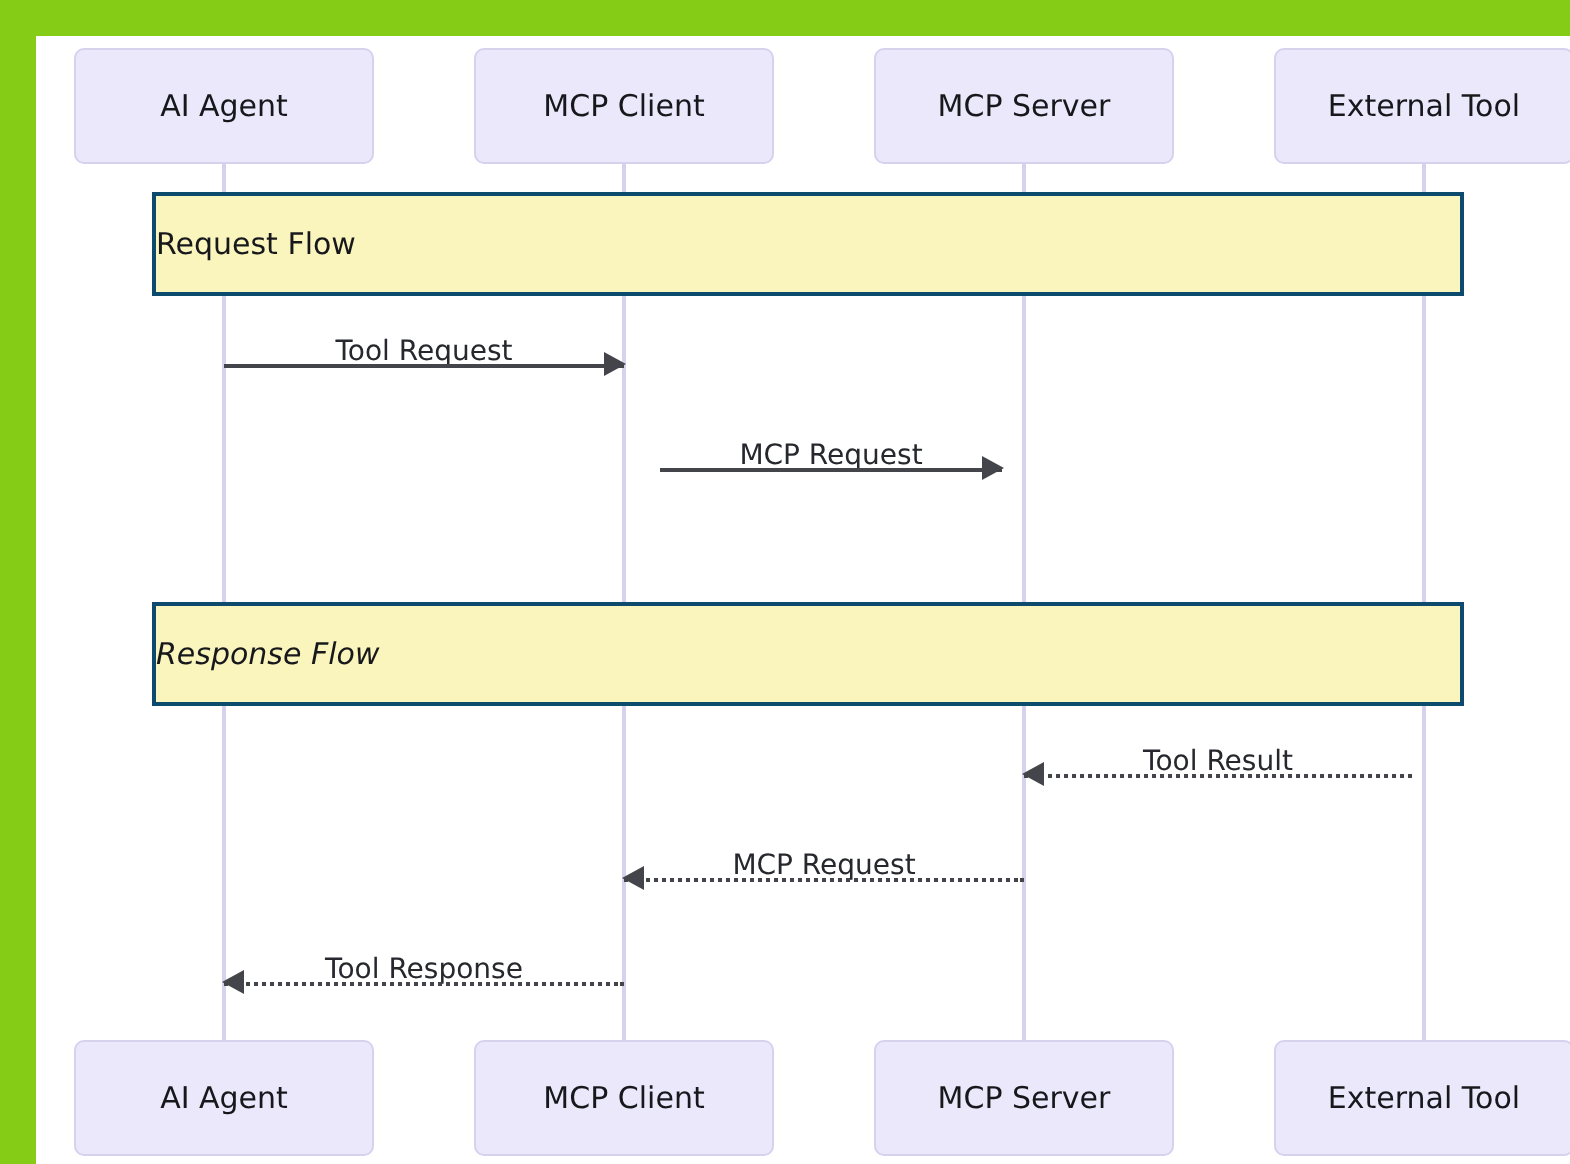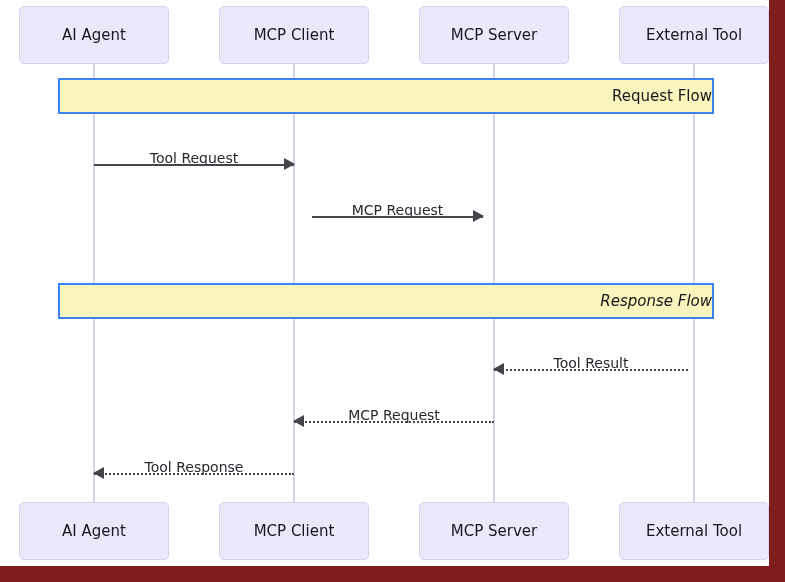--- a/index.html
+++ b/index.html
@@ -9,22 +9,22 @@
     background: #808080;
   }
   body {
     font-family: "DejaVu Sans", sans-serif;
   }
   #diagram-frame {
     position: relative;
     width: 785px;
     height: 582px;
     box-sizing: border-box;
-    background: #7f1d1d;
-    padding: 0;
+    background: #84cc16;
+    padding: 18px;
     overflow: hidden;
   }
   #diagram-canvas {
     position: relative;
     width: 769px;
     height: 566px;
     background: #ffffff;
     overflow: hidden;
   }
 
@@ -55,27 +55,27 @@
     color: #16181c;
     line-height: 1;
     white-space: nowrap;
   }
 
   
   .flow-banner {
     position: absolute;
     left: 58px;
     width: 656px;
-    height: 36px;
+    height: 52px;
     box-sizing: border-box;
     background: #faf4bd;
-    border: 2px solid #3b82f6;
+    border: 2px solid #0c4a6e;
     display: flex;
     align-items: center;
-    justify-content: flex-end;
+    justify-content: flex-start;
   }
   .flow-banner-label {
     font-size: 15px;
     color: #16181c;
     line-height: 1;
     white-space: nowrap;
   }
 
   
   .message {

